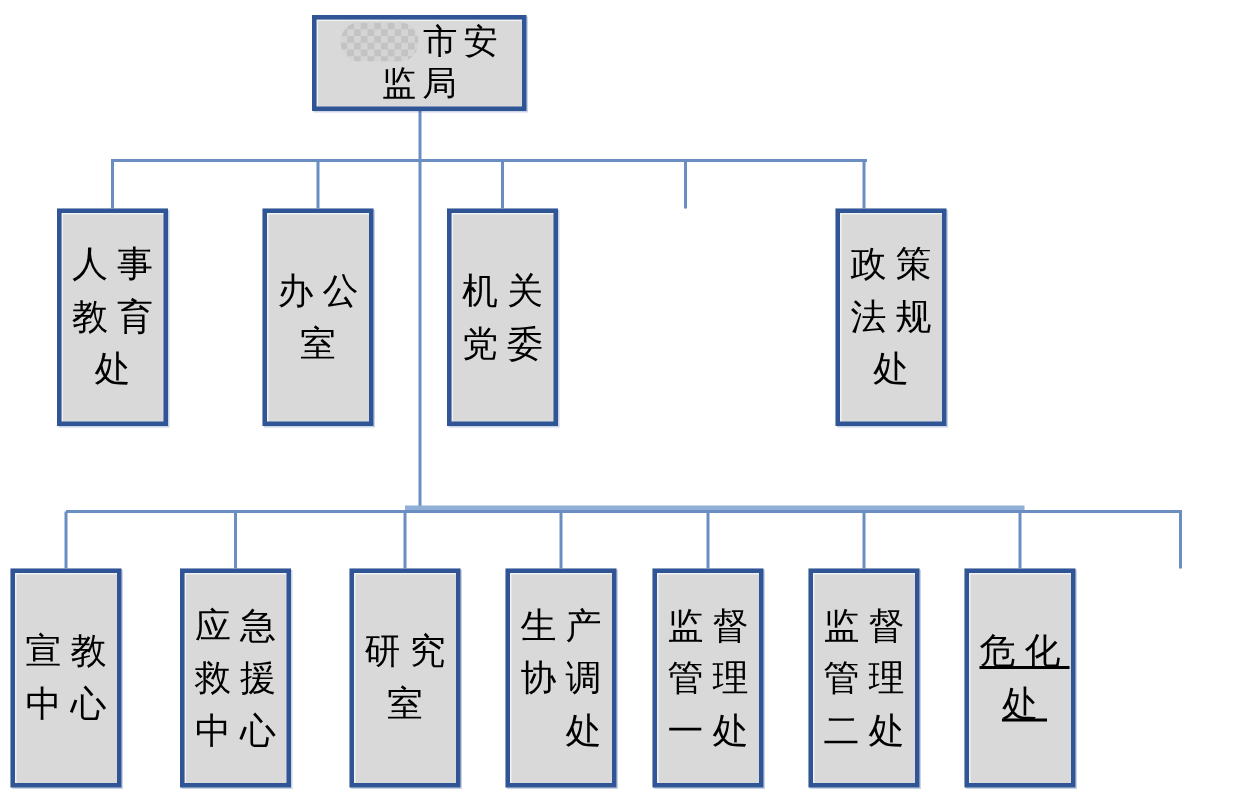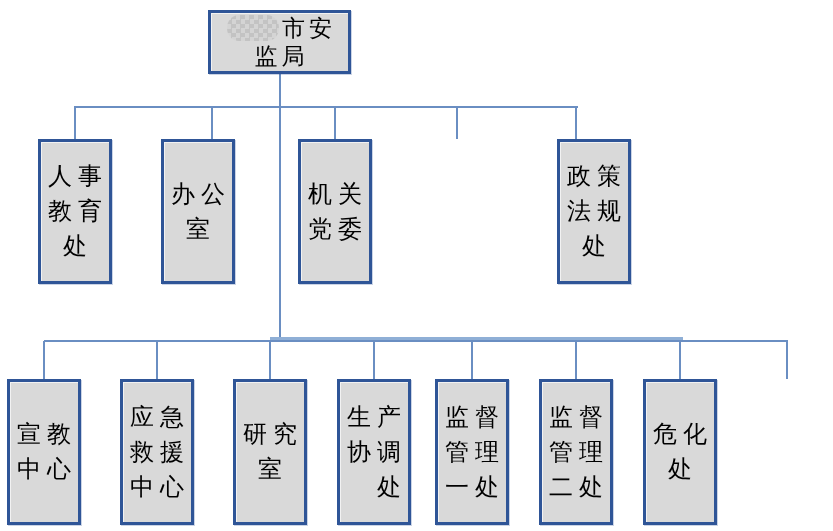--- a/index.html
+++ b/index.html
@@ -59,33 +59,33 @@
     height: 26px;
     margin-right: 3px;
     border-radius: 12px / 13px;
     background: repeating-conic-gradient(#c3c3c3 0% 25%, #d4d4d4 0% 50%);
     background-size: 9px 9px;
     filter: blur(0.4px);
   }
   
   .l2 { top: 139px; height: 145px; }
   .l2-1 { left: 38px;  width: 74px; }
-  .l2-2 { left: 161px; width: 74px; }
+  .l2-2 { left: 175px; width: 74px; }
   .l2-3 { left: 298px; width: 74px; }
   .l2-4 { left: 420px; width: 73px; }
   .l2-5 { left: 557px; width: 74px; }
   
   .l3 { top: 379px; height: 146px; }
   .l3-1 { left: 7px;   width: 74px; }
   .l3-2 { left: 120px; width: 74px; }
   .l3-3 { left: 233px; width: 74px; }
   .l3-4 { left: 337px; width: 74px; text-align: right; }
   .l3-5 { left: 435px; width: 74px; }
   .l3-6 { left: 539px; width: 74px; }
-  .l3-7 { left: 643px; width: 74px; }
+  .l3-7 { left: 643px; width: 74px; text-decoration: underline; }
   .l3-8 { left: 750px; width: 75px; }
 </style>
 </head>
 <body>
 
 <div class="canvas">
 
   <div class="line" style="left:279px; top:74px; width:2px; height:268px;"></div>
 
   <div class="line" style="left:75px; top:106px; width:503px; height:2px;"></div>

